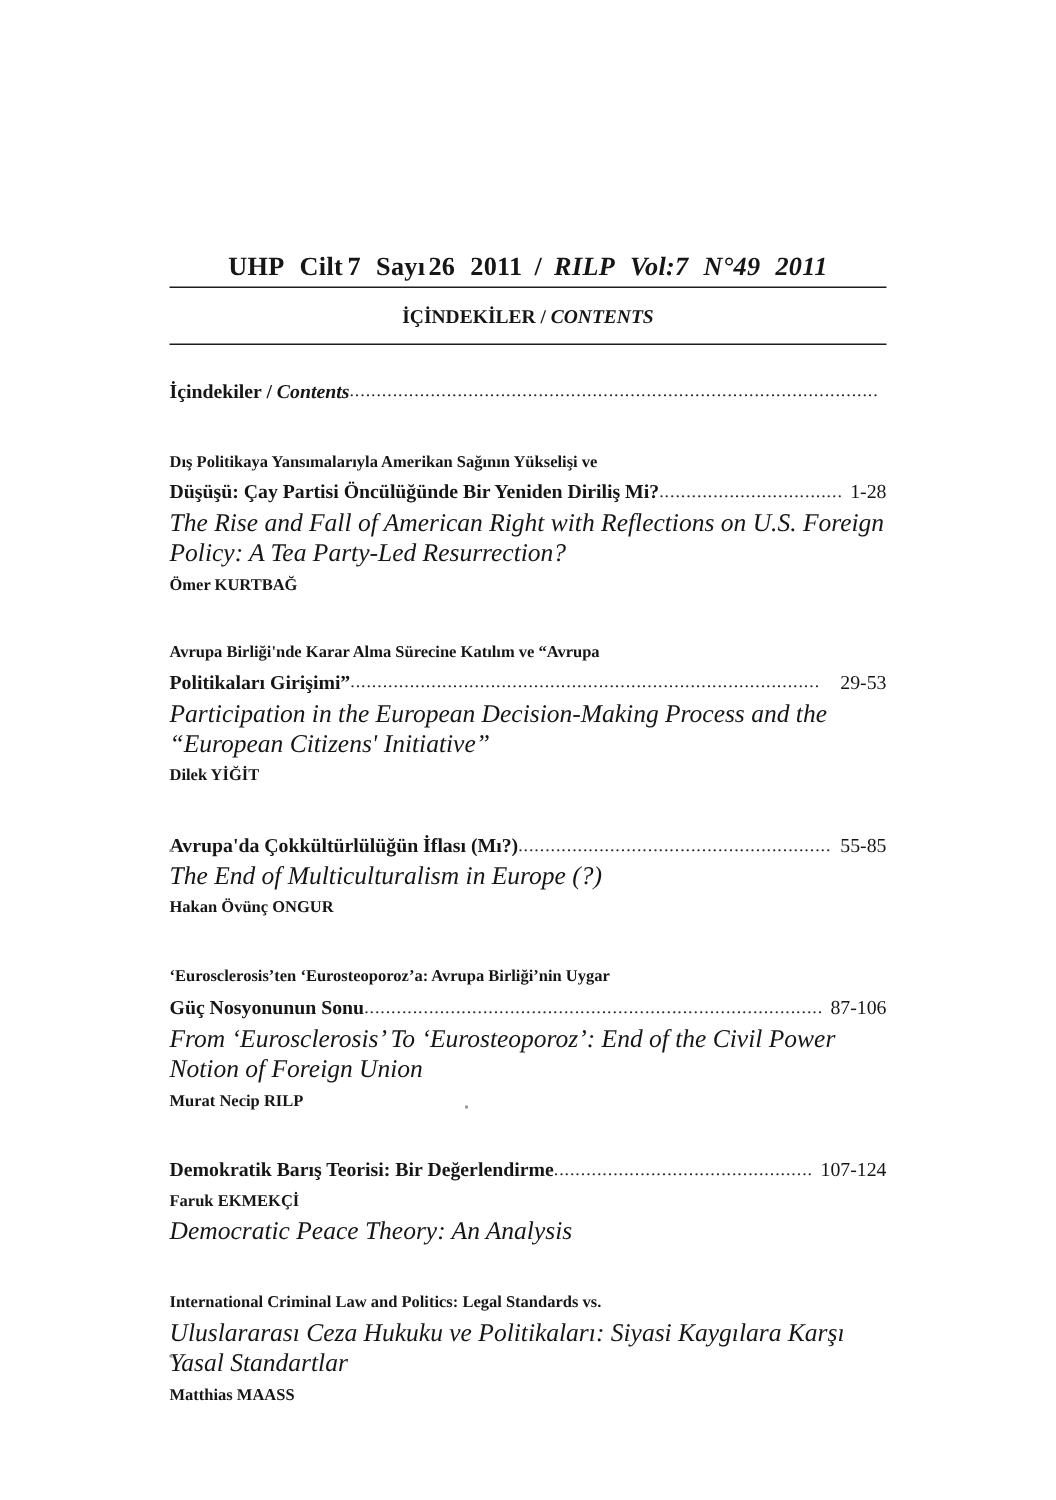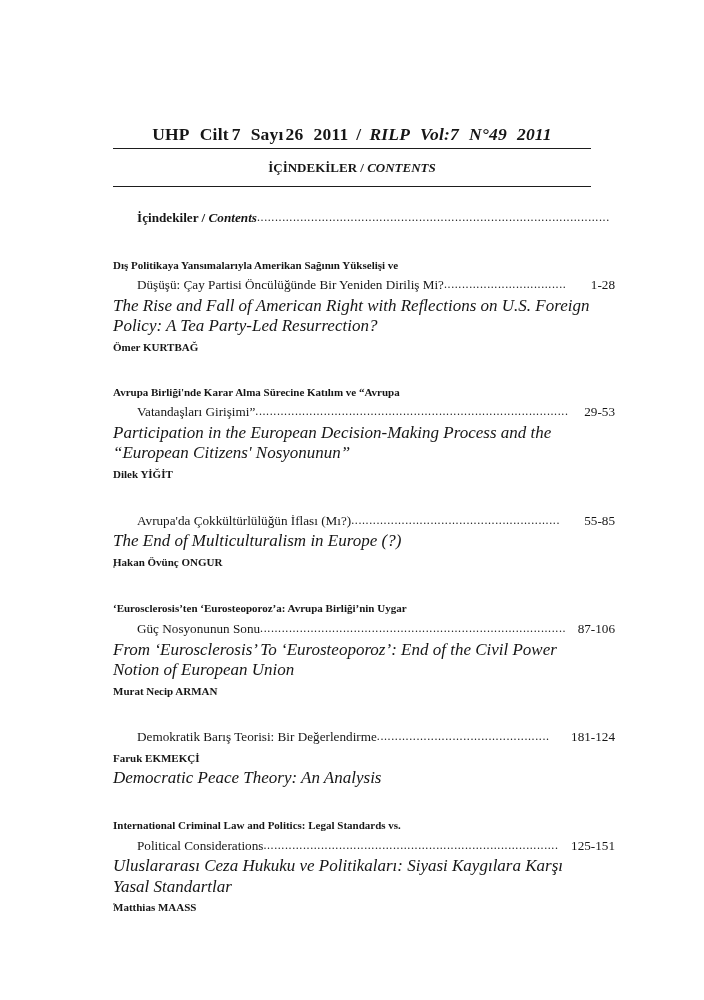--- a/index.html
+++ b/index.html
@@ -38,21 +38,21 @@
     justify-content: center;
     align-items: baseline;
     font-size: 17.5px;
     font-weight: bold;
     letter-spacing: 0.2px;
     white-space: nowrap;
     padding-bottom: 3px;
   }
   .masthead .seg { margin: 0 5px; }
   .masthead .rom { font-style: normal; }
-  .masthead .ital { font-style: italic; }
+  .masthead .ital { font-style: italic; margin-top: 43px; }
   .masthead .slash { font-style: normal; margin: 0 3px; }
 
   .rule {
     border-top: 1.4px solid #1d1d1d;
     width: 478px;
     height: 0;
   }
 
   .toc-title {
     text-align: center;
@@ -89,21 +89,20 @@
   }
 
   
   .leadrow {
     display: flex;
     align-items: flex-end;
     width: 478px;
     font-size: 13.2px;
     line-height: 20.6px;
     white-space: nowrap;
-    margin-left: 24px;
   }
   .leadrow .lbl { flex: 0 0 auto; }
   .leadrow .dots {
     flex: 1 1 auto;
     overflow: hidden;
     white-space: nowrap;
     font-weight: normal;
     font-style: normal;
     letter-spacing: 0.6px;
     font-size: 12px;
@@ -111,21 +110,21 @@
     top: -1px;
     color: #242424;
   }
   .leadrow .pg {
     flex: 0 0 auto;
     font-weight: normal;
     font-style: normal;
     font-size: 13.2px;
     padding-left: 0px;
   }
-  .leadrow.bold .lbl { font-weight: normal; }
+  .leadrow.bold .lbl { font-weight: bold; }
   .leadrow.contents .lbl { font-weight: bold; }
   .leadrow.contents .lbl .ital { font-style: italic; }
 
   .speck {
     position: absolute;
     background: #9a9a9a;
     width: 2px;
     height: 2px;
   }
 </style>
@@ -173,26 +172,26 @@
           <span class="pg">1-28</span>
         </div>
         <div class="ln en">The Rise and Fall of American Right with Reflections on U.S. Foreign</div>
         <div class="ln en">Policy: A Tea Party-Led Resurrection?</div>
         <div class="ln author">Ömer KURTBAĞ</div>
       </div>
 
       <div class="entry">
         <div class="ln tr">Avrupa Birliği'nde Karar Alma Sürecine Katılım ve “Avrupa</div>
         <div class="leadrow bold">
-          <span class="lbl">Vatandaşları Girişimi”</span>
+          <span class="lbl">Politikaları Girişimi”</span>
           <span class="dots">.......................................................................................</span>
           <span class="pg">29-53</span>
         </div>
         <div class="ln en">Participation in the European Decision-Making Process and the</div>
-        <div class="ln en">“European Citizens' Nosyonunun”</div>
+        <div class="ln en">“European Citizens' Initiative”</div>
         <div class="ln author">Dilek YİĞİT</div>
       </div>
 
       <div class="entry">
         <div class="leadrow bold">
           <span class="lbl">Avrupa'da Çokkültürlülüğün İflası (Mı?)</span>
           <span class="dots">..........................................................</span>
           <span class="pg">55-85</span>
         </div>
         <div class="ln en">The End of Multiculturalism in Europe (?)</div>
@@ -200,41 +199,36 @@
       </div>
 
       <div class="entry">
         <div class="ln tr">‘Eurosclerosis’ten ‘Eurosteoporoz’a:  Avrupa Birliği’nin Uygar</div>
         <div class="leadrow bold">
           <span class="lbl">Güç Nosyonunun Sonu</span>
           <span class="dots">.....................................................................................</span>
           <span class="pg">87-106</span>
         </div>
         <div class="ln en">From ‘Eurosclerosis’ To ‘Eurosteoporoz’: End of the Civil Power</div>
-        <div class="ln en">Notion of European Union</div>
-        <div class="ln author">Murat Necip ARMAN</div>
+        <div class="ln en">Notion of Foreign Union</div>
+        <div class="ln author">Murat Necip RILP</div>
       </div>
 
       <div class="entry">
         <div class="leadrow bold">
           <span class="lbl">Demokratik Barış Teorisi: Bir Değerlendirme</span>
           <span class="dots">................................................</span>
-          <span class="pg">181-124</span>
+          <span class="pg">107-124</span>
         </div>
         <div class="ln author">Faruk EKMEKÇİ</div>
         <div class="ln en">Democratic Peace Theory: An Analysis</div>
       </div>
 
       <div class="entry">
         <div class="ln tr">International Criminal Law and Politics: Legal Standards vs.</div>
-        <div class="leadrow bold">
-          <span class="lbl">Political Considerations</span>
-          <span class="dots">..................................................................................</span>
-          <span class="pg">125-151</span>
-        </div>
         <div class="ln en">Uluslararası Ceza Hukuku ve Politikaları: Siyasi Kaygılara Karşı</div>
         <div class="ln en">Yasal Standartlar</div>
         <div class="ln author">Matthias MAASS</div>
       </div>
 
     </div>
   </div>
 
   <div class="speck" style="left:113px; top:566px;"></div>
   <div class="speck" style="left:113px; top:903px;"></div>

